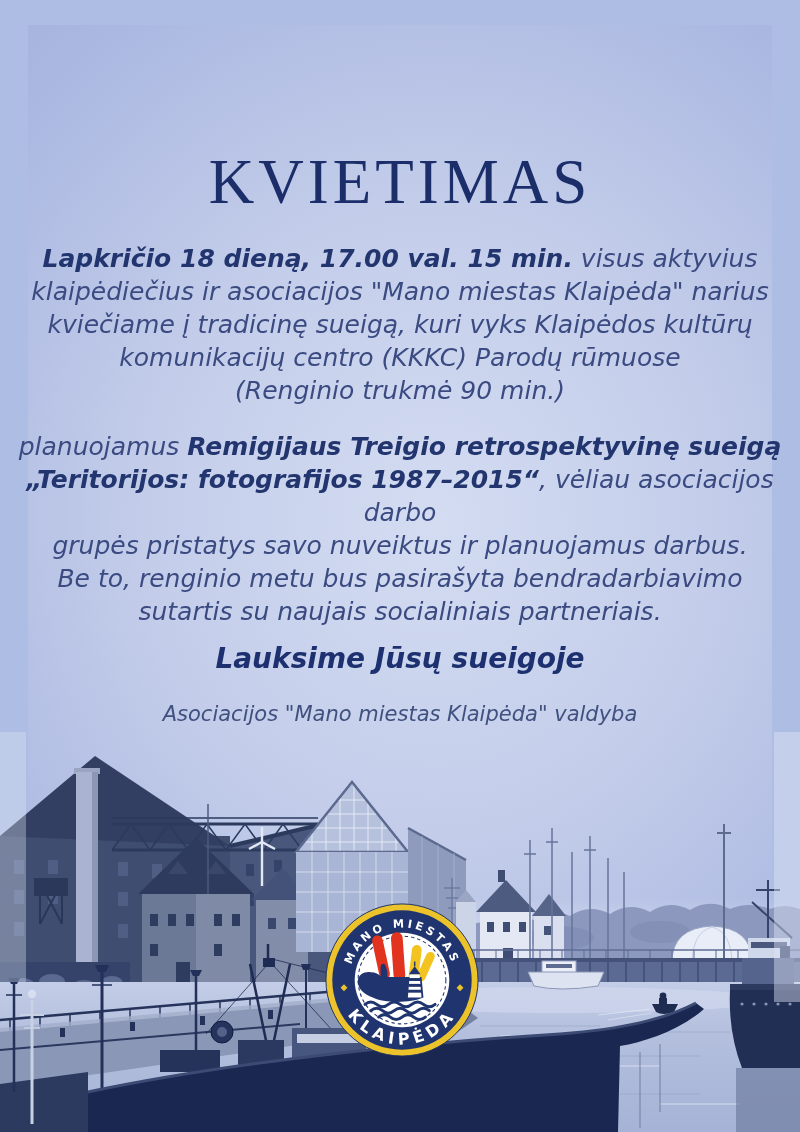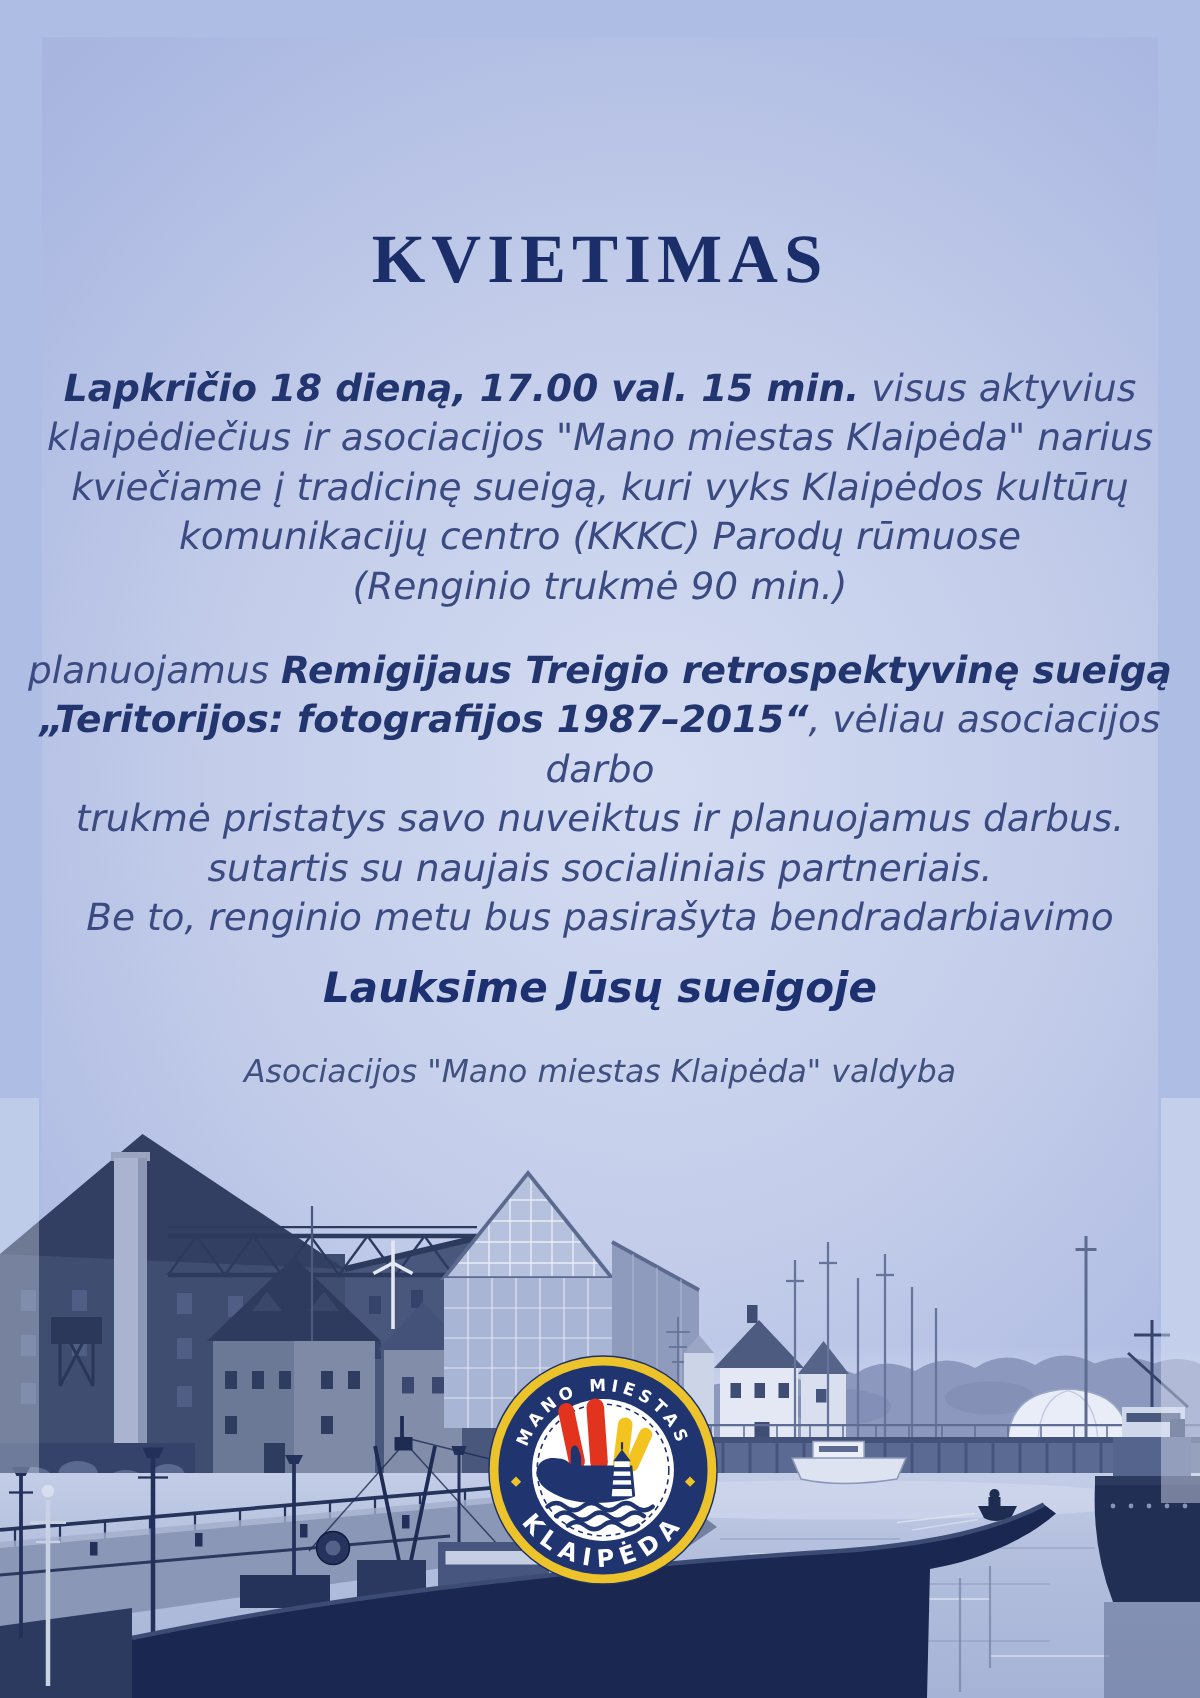--- a/index.html
+++ b/index.html
@@ -9,21 +9,21 @@
     background:radial-gradient(90% 70% at 54% 46%, #d3dcf1 0%, #c3cdea 40%, #abb8e1 75%, #a0aeda 100%);
   }
   .frame{
     position:absolute;inset:0;box-sizing:border-box;
     border-top:25px solid #aebde3;border-left:28px solid #aebde3;border-right:28px solid #aebde3;
     pointer-events:none;z-index:2;
   }
   .title{
     position:absolute;top:146px;left:0;width:100%;text-align:center;
     font-family:"Liberation Serif","DejaVu Serif",serif;
-    font-size:46px;letter-spacing:4px;color:#1b2e6a;font-weight:bold;z-index:3;
+    font-size:63px;letter-spacing:4px;color:#1b2e6a;font-weight:normal;z-index:3;
   }
   .para{
     position:absolute;left:0;width:100%;text-align:center;z-index:3;
     font-style:italic;font-size:25px;line-height:33px;color:#3b4b82;
   }
   .para .b{font-weight:bold;color:#22356e;}
   .p1{top:242px;}
   .p2{top:430px;}
   .closing{
     position:absolute;top:642px;left:0;width:100%;text-align:center;z-index:3;
@@ -49,23 +49,23 @@
     <div><span class="b">Lapkričio 18 dieną, 17.00 val. 15 min.</span><span> visus aktyvius</span></div>
     <div><span>klaipėdiečius ir asociacijos "Mano miestas Klaipėda" narius</span></div>
     <div><span>kviečiame į tradicinę sueigą, kuri vyks Klaipėdos kultūrų</span></div>
     <div><span>komunikacijų centro (KKKC) Parodų rūmuose</span></div>
     <div><span>(Renginio trukmė 90 min.)</span></div>
   </div>
 
   <div class="para p2">
     <div><span>planuojamus </span><span class="b">Remigijaus Treigio retrospektyvinę sueigą</span></div>
     <div><span class="b">„Teritorijos: fotografijos 1987–2015“</span><span>, vėliau asociacijos darbo</span></div>
-    <div><span>trukmė pristatys savo nuveiktus ir planuojamus darbus.</span></div>
+    <div><span>grupės pristatys savo nuveiktus ir planuojamus darbus.</span></div>
+    <div><span>Be to, renginio metu bus pasirašyta bendradarbiavimo</span></div>
     <div><span>sutartis su naujais socialiniais partneriais.</span></div>
-    <div><span>Be to, renginio metu bus pasirašyta bendradarbiavimo</span></div>
   </div>
 
   <div class="closing">Lauksime Jūsų sueigoje</div>
   <div class="signature">Asociacijos "Mano miestas Klaipėda" valdyba</div>
 
   <div class="photo">
   <svg width="800" height="400" viewBox="0 0 800 400">
     <defs>
       <linearGradient id="waterG" x1="0" y1="0" x2="0" y2="1">
         <stop offset="0" stop-color="#c3cde7"></stop>

